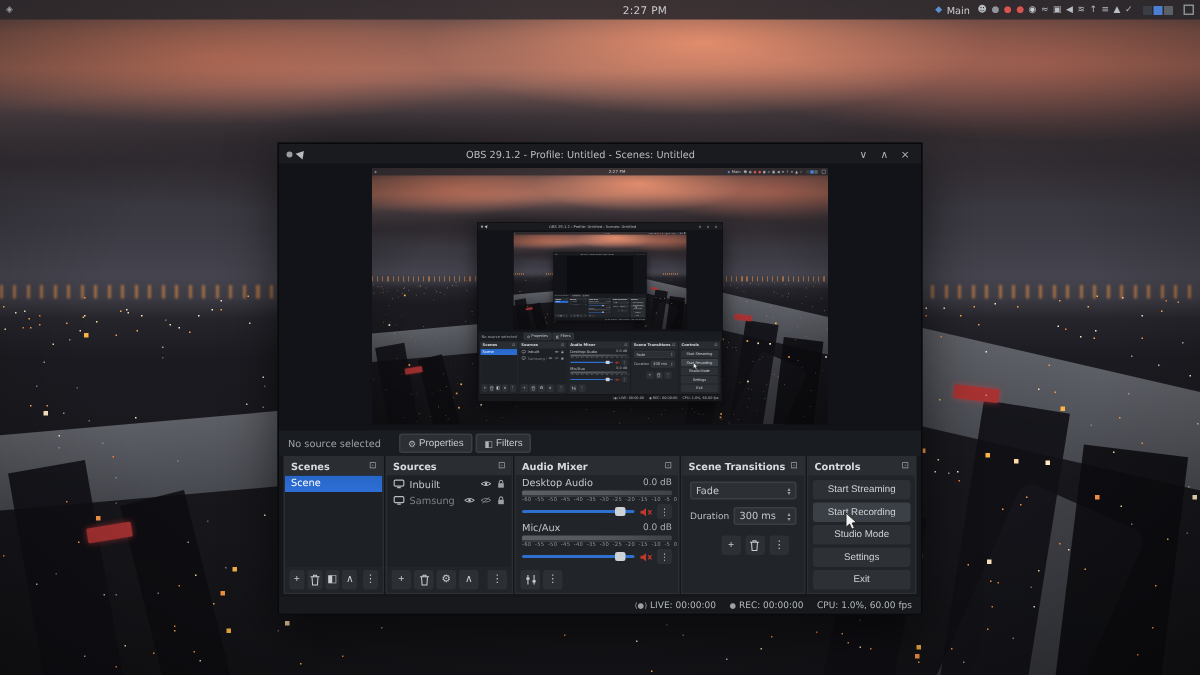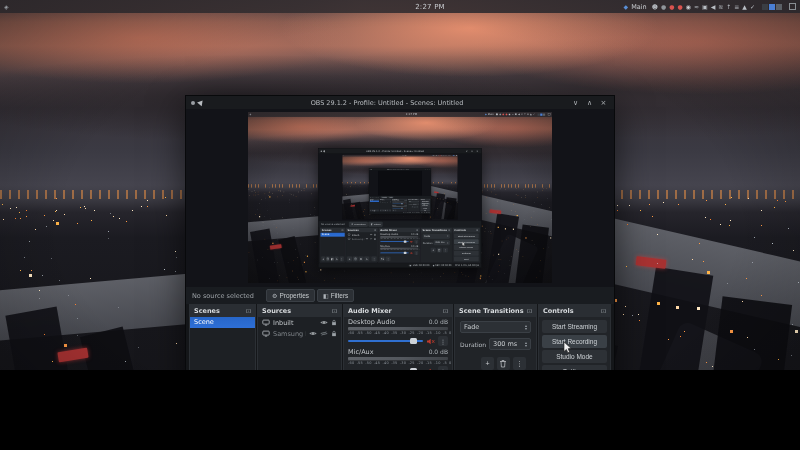--- a/index.html
+++ b/index.html
@@ -1,17 +1,17 @@
 <!DOCTYPE html>
 <html><head>
 <meta charset="utf-8">
 <style>
   html,body{margin:0;padding:0;background:#000;}
   *{box-sizing:border-box;}
-  .screen{position:relative;width:800px;height:370px;overflow:hidden;background:#101014;
+  .screen{position:relative;width:800px;height:450px;overflow:hidden;background:#101014;
     font-family:"DejaVu Sans",sans-serif;-webkit-font-smoothing:antialiased;}
   
   .wallpaper{position:absolute;inset:0;background:
     radial-gradient(ellipse 270px 70px at 470px 28px, rgba(236,146,112,.9), rgba(236,146,112,0) 70%),
     radial-gradient(ellipse 300px 65px at 140px 38px, rgba(205,118,92,.7), rgba(205,118,92,0) 70%),
     radial-gradient(ellipse 330px 75px at 700px 42px, rgba(198,112,92,.65), rgba(198,112,92,0) 70%),
     radial-gradient(ellipse 420px 60px at 240px 98px, rgba(38,34,38,.95), rgba(38,34,38,0) 72%),
     radial-gradient(ellipse 520px 70px at 640px 88px, rgba(44,39,43,.88), rgba(44,39,43,0) 72%),
     linear-gradient(180deg,#4a4146 0px,#865c52 22px,#9a675a 46px,#54474c 78px,#38333a 108px,
       #3b3a43 150px,#45444e 185px,#3d3c44 198px,#26252c 212px,#1b1b21 238px,#17171c 320px,#141418 450px);}

